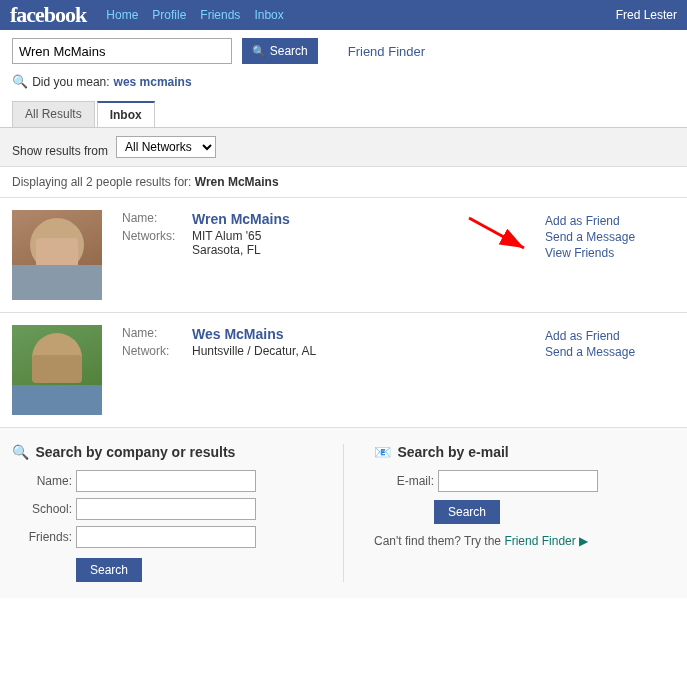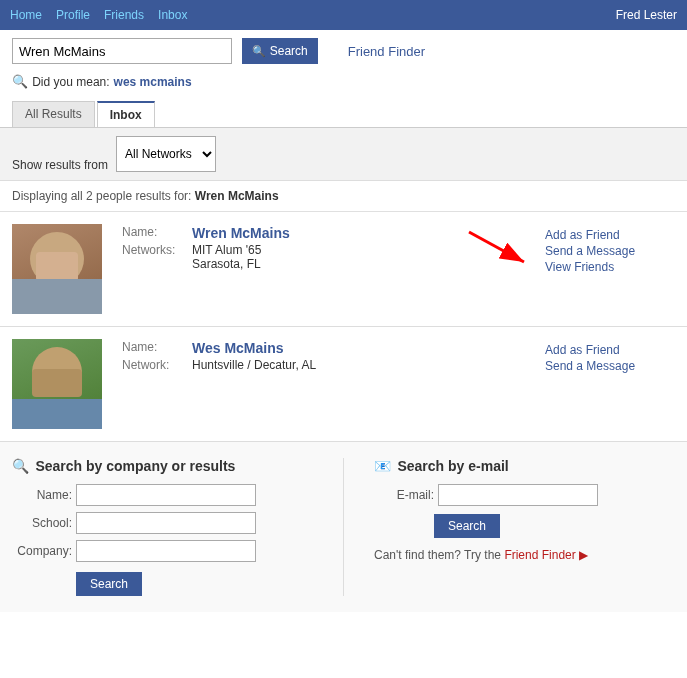--- a/index.html
+++ b/index.html
@@ -116,21 +116,21 @@
     #filter-row {
       background: #f2f2f2;
       padding: 8px 12px;
       display: flex;
       align-items: flex-end;
       gap: 8px;
       border-bottom: 1px solid #ddd;
     }
     #filter-row label { font-size: 12px; color: #333; }
     #network-select {
-      height: 36px;
+      height: 22px;
       border: 1px solid #aaa;
       font-size: 12px;
       padding: 0 4px;
       background: #fff;
     }
 
     
     #displaying-text {
       padding: 8px 12px;
       font-size: 12px;
@@ -282,33 +282,34 @@
       display: block;
       margin-top: 8px;
       margin-left: 60px;
     }
     .cant-find {
       font-size: 12px;
       color: #555;
       margin-top: 10px;
     }
     .cant-find a {
-      color: #b91c1c;
+      color: #0f766e;
       text-decoration: none;
     }
     .divider-v {
       width: 1px;
       background: #ddd;
       margin: 0 10px;
     }
   </style>
 </head>
 <body>
 
 <div id="header">
+  <span id="logo">facebook</span>
   <a class="nav-link">Home</a>
   <a class="nav-link">Profile</a>
   <a class="nav-link">Friends</a>
   <a class="nav-link">Inbox</a>
   <div class="header-right">Fred Lester</div>
 </div>
 
 <div id="search-bar-area">
   <input type="text" id="main-search-input" value="Wren McMains" style="">
   <button id="main-search-btn">
@@ -417,21 +418,21 @@
     </h3>
     <div class="form-row">
       <label>Name:</label>
       <input type="text" style="">
     </div>
     <div class="form-row">
       <label>School:</label>
       <input type="text" style="">
     </div>
     <div class="form-row">
-      <label>Company:</label>
+      <label>Friends:</label>
       <input type="text" style="">
     </div>
     <button class="search-btn-small">Search</button>
   </div>
 
   <div class="divider-v"></div>
 
   <div class="bottom-section">
     <h3>
       <span class="section-icon">📧</span>

